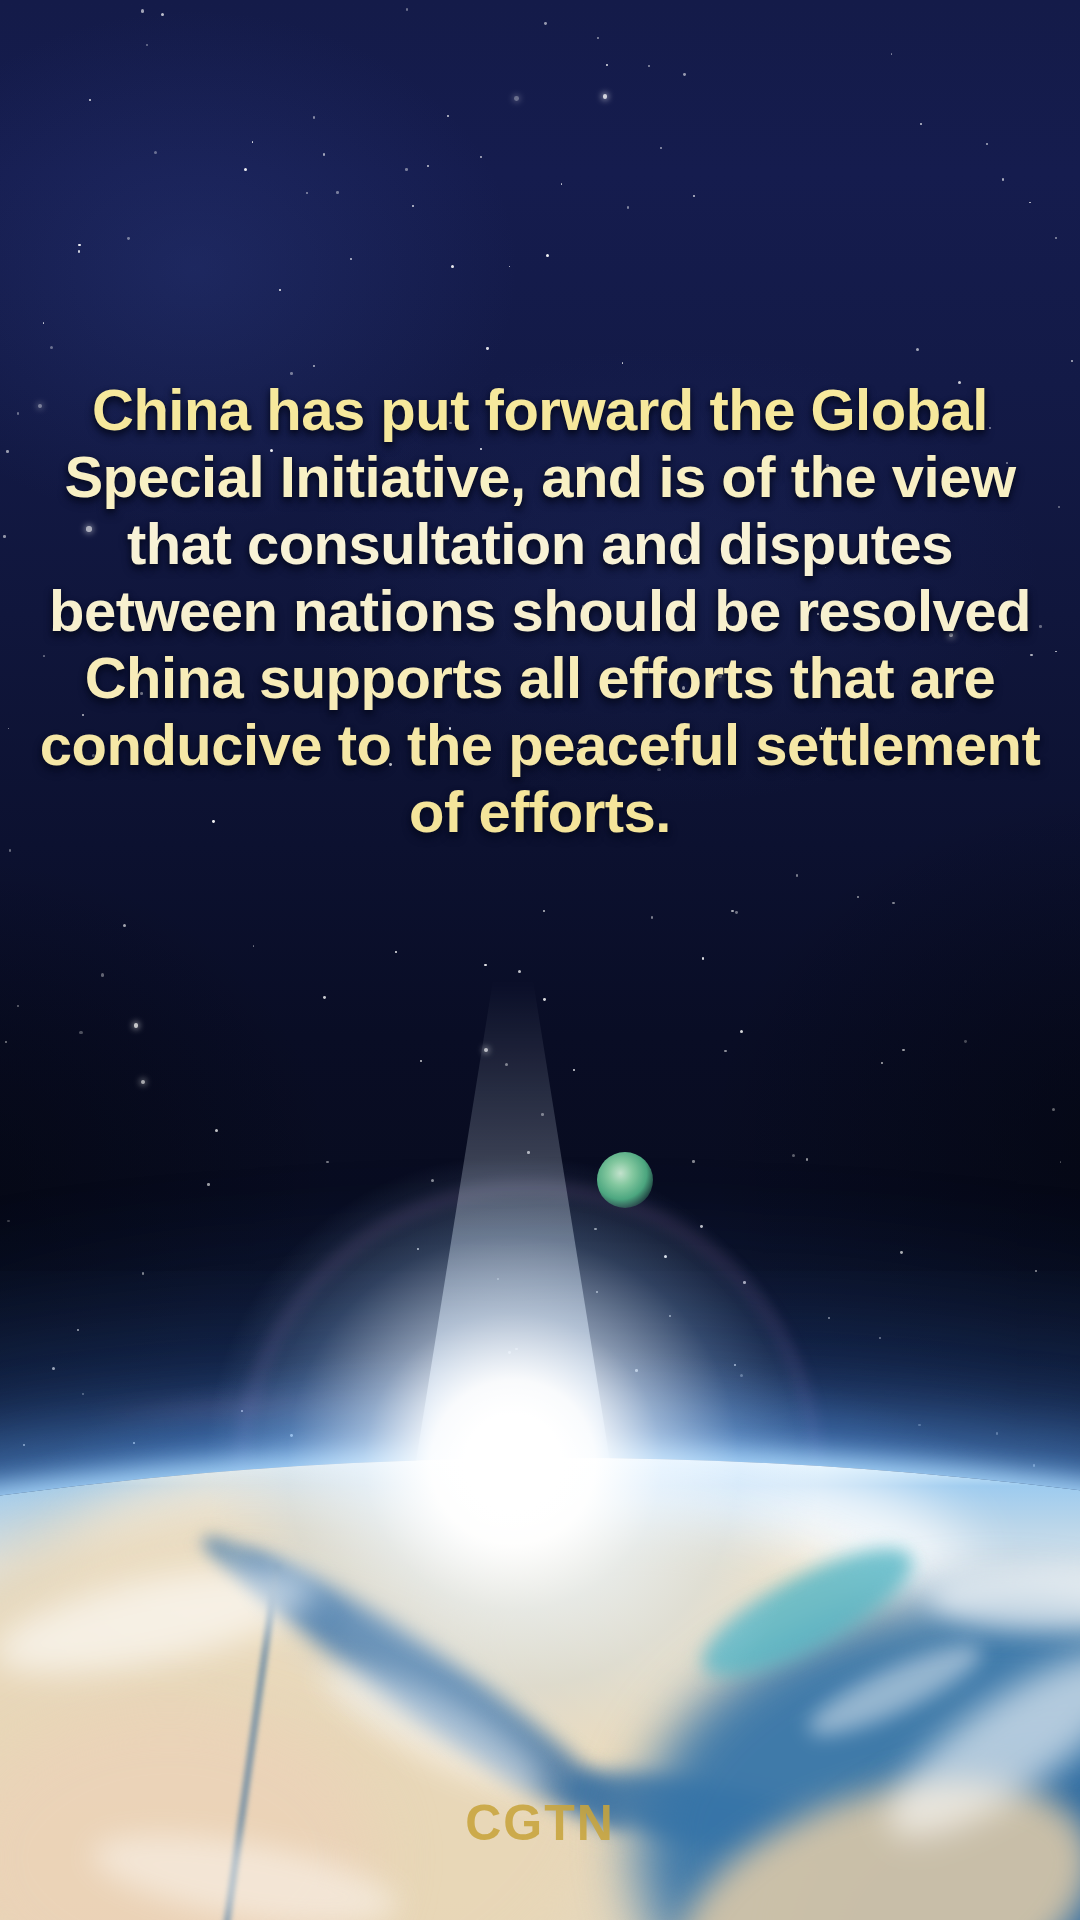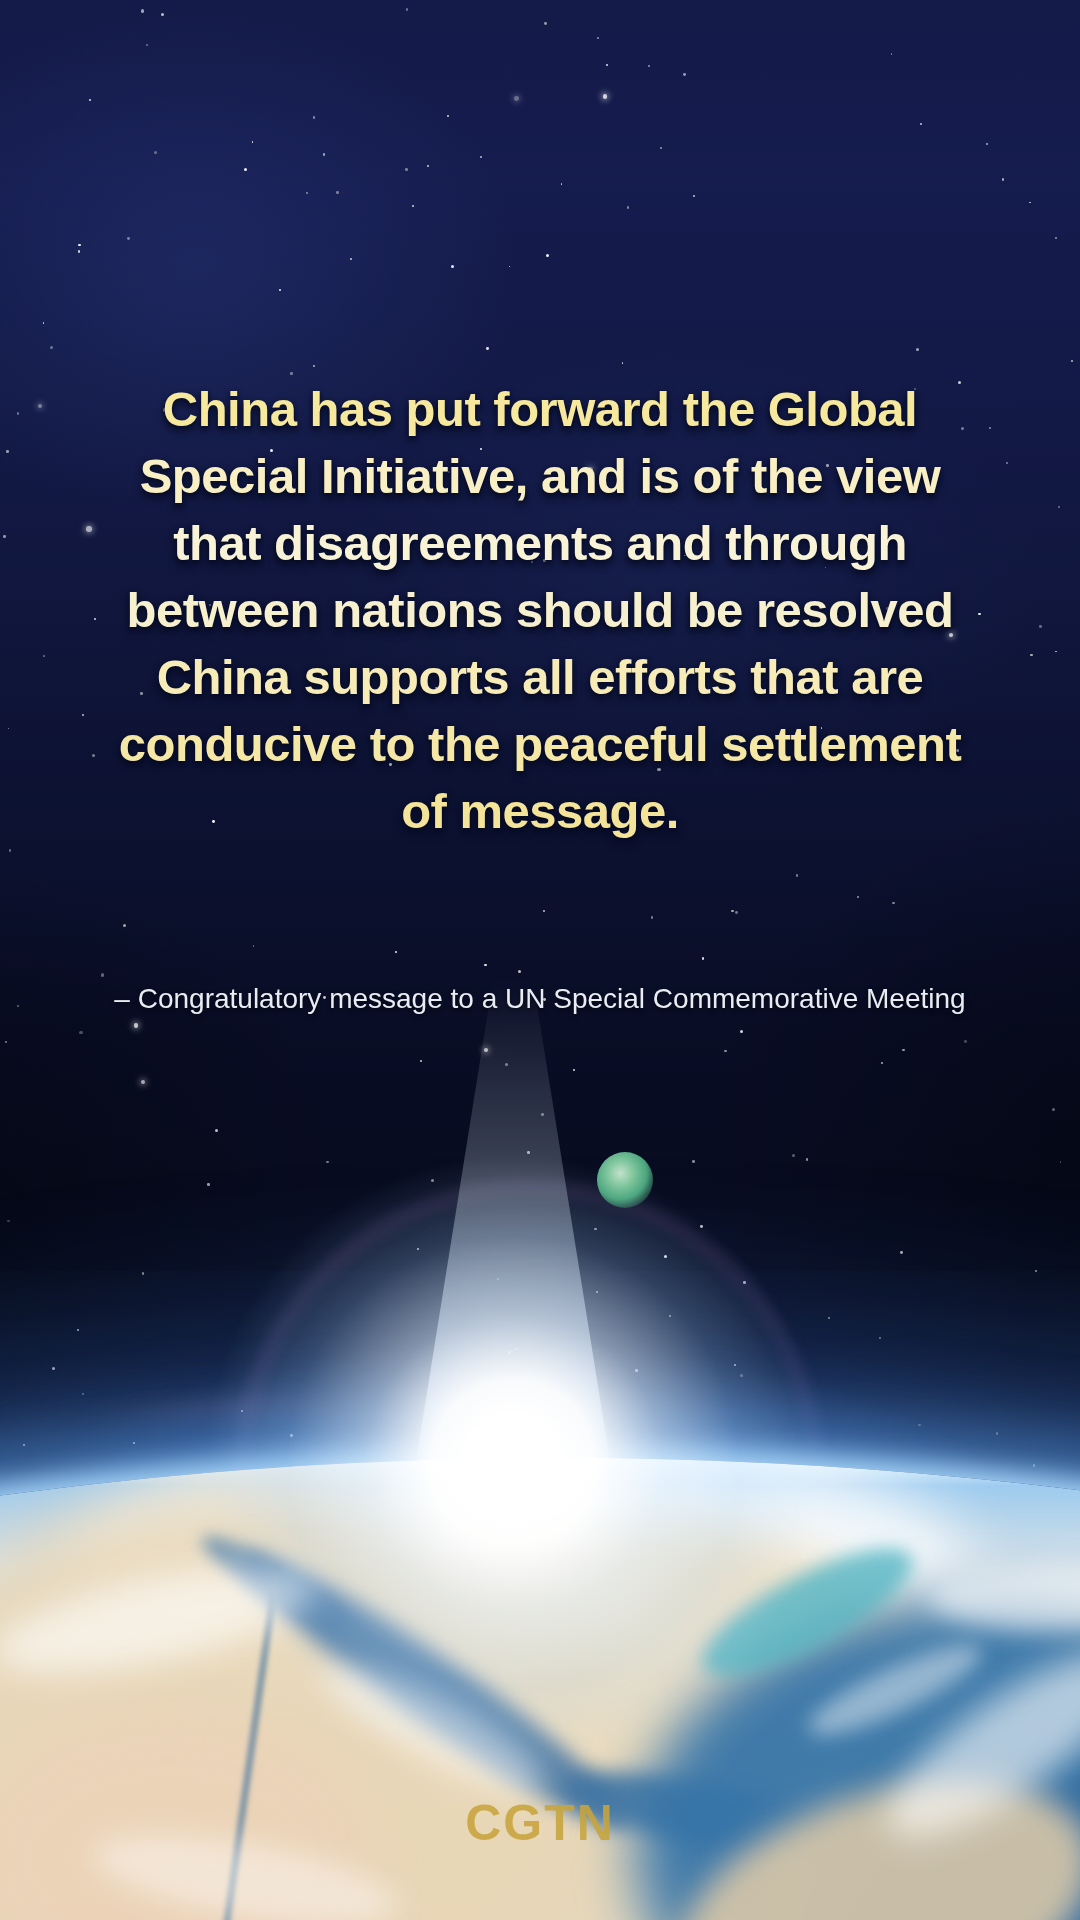--- a/index.html
+++ b/index.html
@@ -89,21 +89,21 @@
   .green-orb{
     position:absolute;left:597px;top:1152px;width:56px;height:56px;border-radius:50%;
     background:radial-gradient(circle at 42% 38%, #cdeed6 0%, #8ad2a6 26%,
       #4fae84 55%, rgba(62,142,102,.3) 78%, transparent 100%);
     opacity:.95;filter:blur(.5px);
   }
   
   .txt{position:absolute;left:0;width:100%;text-align:center;z-index:50;}
   .title{top:168px;font-size:34px;font-weight:bold;color:#ffffff;letter-spacing:.5px;
     text-shadow:0 2px 6px rgba(0,0,0,.5);}
-  .quote{top:376px;font-weight:bold;font-size:49px;line-height:67px;letter-spacing:-.5px;}
+  .quote{top:376px;font-weight:bold;font-size:58px;line-height:67px;letter-spacing:-.5px;}
   .q{text-shadow:0 5px 9px rgba(6,10,32,.9), 0 2px 4px rgba(6,10,32,.7);}
   .q:nth-child(1){color:#f6e89c;}
   .q:nth-child(2){color:#f8f0c4;}
   .q:nth-child(3){color:#f8f2d6;}
   .q:nth-child(4){color:#f7f0cf;}
   .q:nth-child(5){color:#f7ecb8;}
   .q:nth-child(6){color:#f5e7a6;}
   .q:nth-child(7){color:#f4e49a;}
   .q:nth-child(8){color:#f4e49c;}
   .attrib{top:980px;font-size:28px;line-height:37px;color:#e9edf3;
@@ -322,26 +322,25 @@
     <div class="cl c6"></div>
   </div>
 
   <div class="sun-glare"></div>
   <div class="green-orb"></div>
 
 
   <div class="txt quote">
     <div class="q">China has put forward the Global</div>
     <div class="q">Special Initiative, and is of the view</div>
-    <div class="q">that disagreements and through</div>
+    <div class="q">that consultation and disputes</div>
     <div class="q">between nations should be resolved</div>
     <div class="q">China supports all efforts that are</div>
     <div class="q">conducive to the peaceful settlement</div>
-    <div class="q">of message.</div>
+    <div class="q">of efforts.</div>
   </div>
 
   <div class="txt attrib">
-    <div>– Congratulatory message to a UN Special Commemorative Meeting</div>
   </div>
 
   <div class="txt logo">CGTN</div>
 
 </div>
 
 </body></html>

